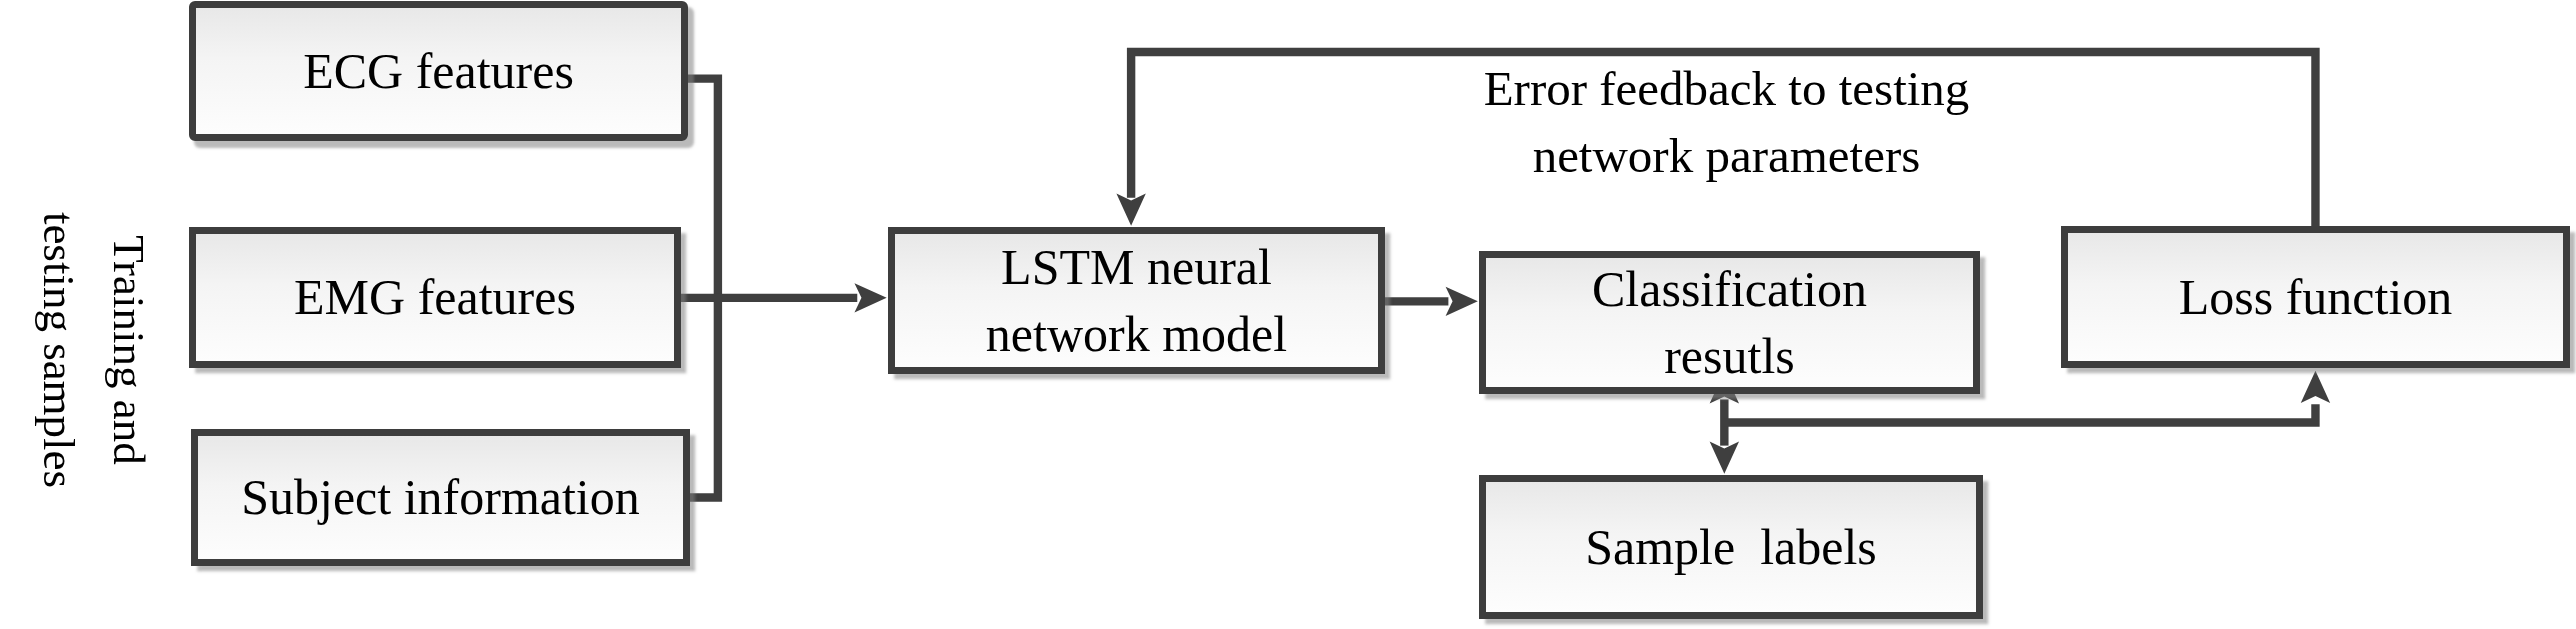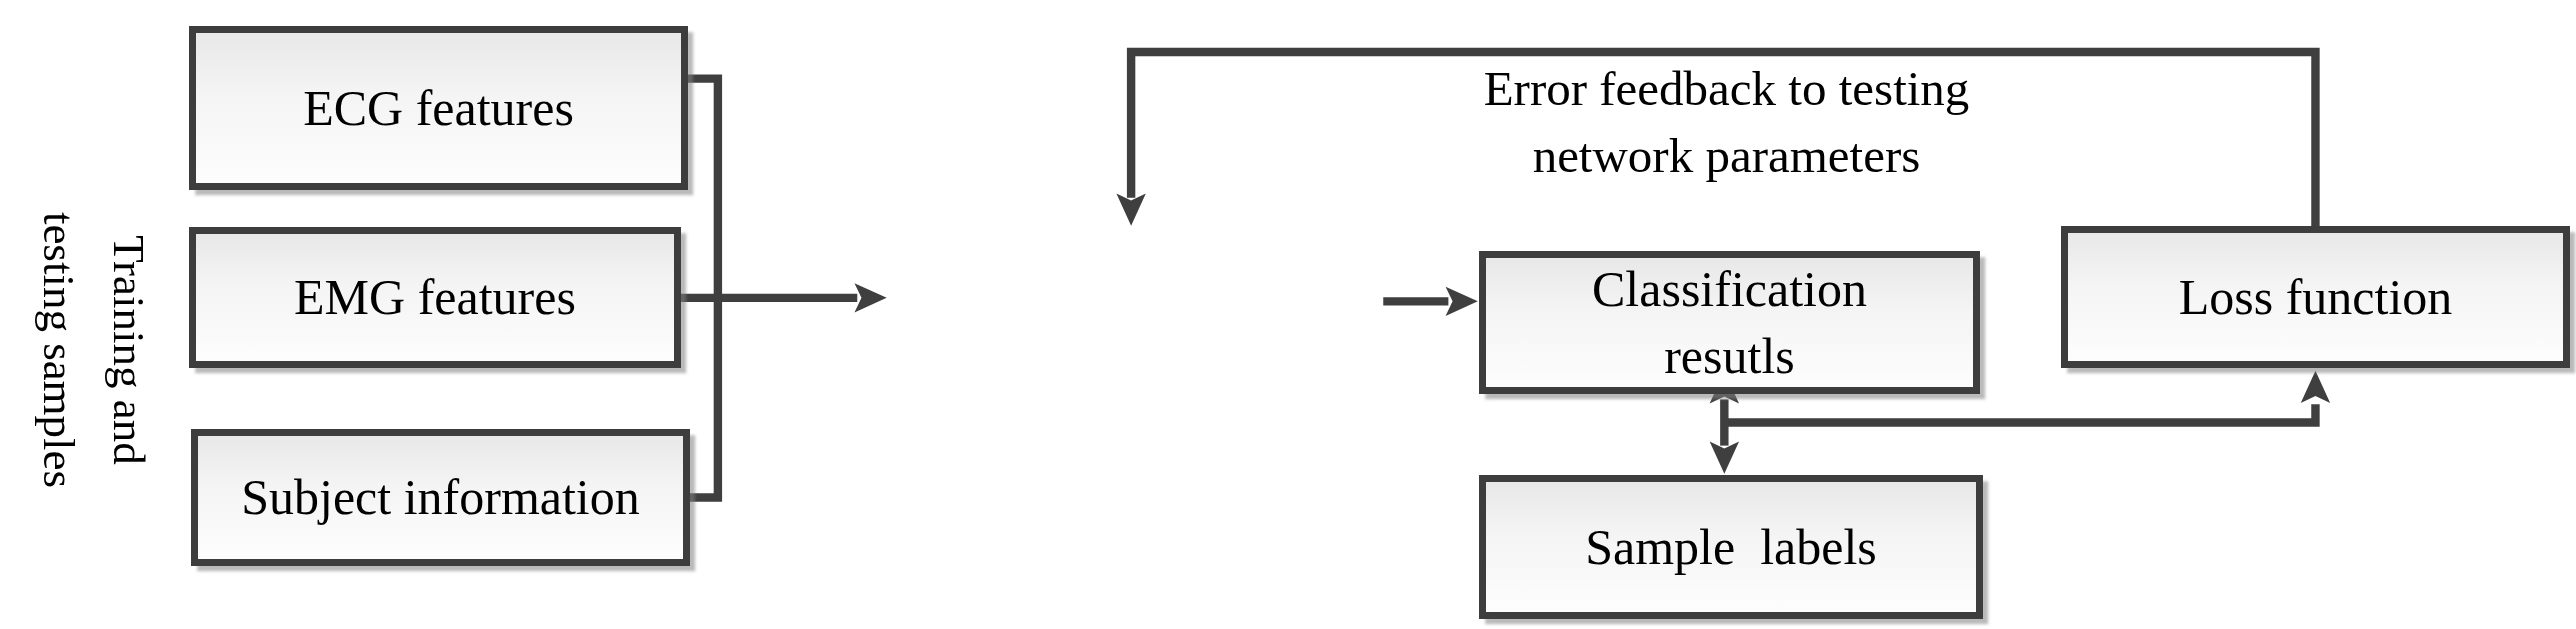--- a/index.html
+++ b/index.html
@@ -63,21 +63,21 @@
     position: absolute;
     left: -102px; top: 280px;
     width: 392px; height: 140px;
     transform: rotate(90deg);
     color: var(--text);
     font-size: 45px;
     line-height: 70px;
     text-align: center;
   }
   
-  #node-ecg        { left: 189px;  top: 26px;  width: 499px; height: 164px; }
+  #node-ecg        { left: 189px;  top: 1px;  width: 499px; height: 140px; border-radius: 6px; }
   #node-emg        { left: 189px;  top: 227px; width: 492px; height: 141px; }
   #node-subject    { left: 191px;  top: 429px; width: 499px; height: 137px; font-family: Liberation Serif, serif; }
   #node-lstm       { left: 888px; top: 227px; width: 497px; height: 147px; }
   #node-class      { left: 1479px; top: 227px; width: 501px; height: 143px; margin-top: 24px; }
   #node-loss       { left: 2061px; top: 226px; width: 509px; height: 142px; }
   #node-sample     { left: 1479px; top: 475px; width: 504px; height: 144px; }
   #feedback-note   { left: 1415px; top: 55px;  width: 623px; }
 </style>
 </head>
 <body>
@@ -115,20 +115,24 @@
   </div>
 
   <div class="node" id="node-emg">
     <span>EMG features</span>
   </div>
 
   <div class="node" id="node-subject">
     <span>Subject information</span>
   </div>
 
+  <div class="node" id="node-lstm">
+    <span>LSTM neural</span>
+    <span>network model</span>
+  </div>
 
   <div class="node" id="node-class">
     <span>Classification</span>
     <span>resutls</span>
   </div>
 
   <div class="node" id="node-loss">
     <span>Loss function</span>
   </div>
 

